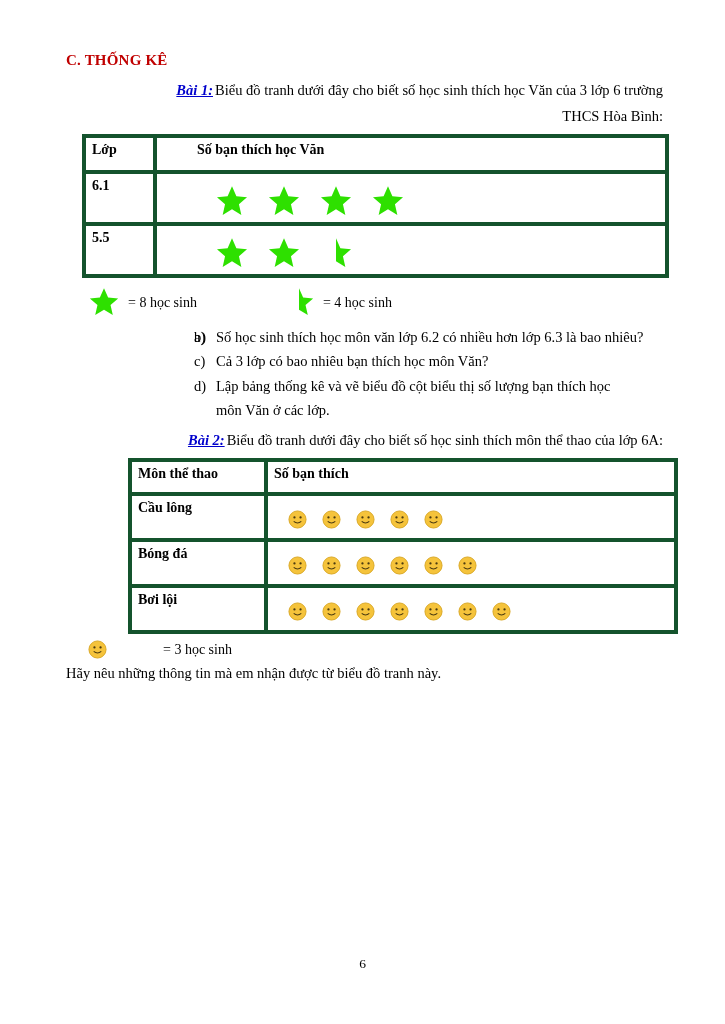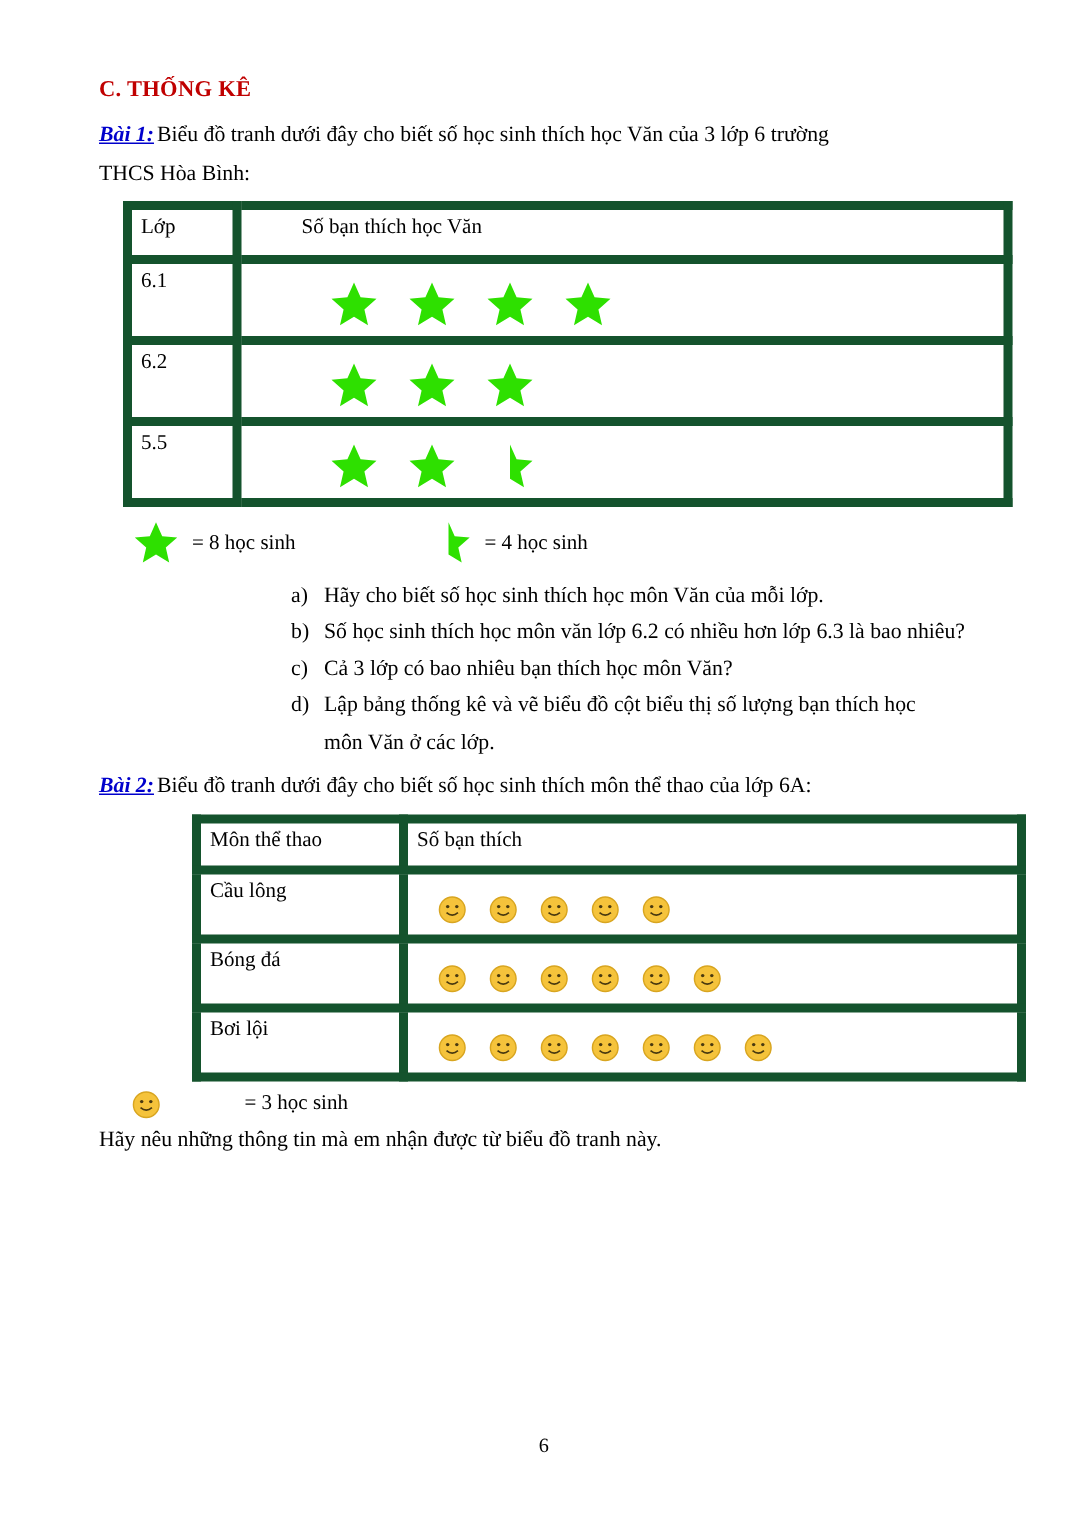--- a/index.html
+++ b/index.html
@@ -27,38 +27,39 @@
     font-weight: bold;
     font-size: 15px;
     color: #c00000;
     margin: 0 0 10px 0;
     letter-spacing: 0.2px;
   }
   .para {
     font-size: 14.5px;
     line-height: 1.55;
     margin: 0 0 4px 0;
-    text-align: left;
+    text-align: right;
   }
   .bai-label {
     font-weight: bold;
     font-style: italic;
     color: #0000cc;
     text-decoration: underline;
     margin-right: 2px;
   }
   table.chart-table {
     border-collapse: collapse;
     table-layout: fixed;
     font-size: 14px;
   }
   table.chart-table td {
-    border: 6px solid #14532d;
+    border: 4px solid #14532d;
     vertical-align: top;
     padding: 4px 6px;
+    font-weight: bold;
   }
   
   #table1 {
     width: 519px;
     margin: 6px 0 0 16px;
   }
   #table1 td.c1 { width: 55px; }
   #table1 td.c2 { width: 462px; padding-left: 40px; }
   .row-head { height: 36px; }
   .row-body { height: 52px; }
@@ -174,42 +175,20 @@
     </tr>
     <tr class="row-body">
       <td class="c1">6.1</td>
       <td class="c2">
         <div class="icon-row">
           <span class="star">
             <svg class="star-svg" width="34" height="34" viewBox="0 0 24 24">
                   <polygon points="12,1.6 15.1,8.6 22.6,9.3 16.9,14.3 18.6,21.8 12,17.8 5.4,21.8 7.1,14.3 1.4,9.3 8.9,8.6" fill="#2ee000"></polygon>
                 </svg>
           </span>
-          <span class="star">
-            <svg class="star-svg" width="34" height="34" viewBox="0 0 24 24">
-                  <polygon points="12,1.6 15.1,8.6 22.6,9.3 16.9,14.3 18.6,21.8 12,17.8 5.4,21.8 7.1,14.3 1.4,9.3 8.9,8.6" fill="#2ee000"></polygon>
-                </svg>
-          </span>
-          <span class="star">
-            <svg class="star-svg" width="34" height="34" viewBox="0 0 24 24">
-                  <polygon points="12,1.6 15.1,8.6 22.6,9.3 16.9,14.3 18.6,21.8 12,17.8 5.4,21.8 7.1,14.3 1.4,9.3 8.9,8.6" fill="#2ee000"></polygon>
-                </svg>
-          </span>
-          <span class="star">
-            <svg class="star-svg" width="34" height="34" viewBox="0 0 24 24">
-                  <polygon points="12,1.6 15.1,8.6 22.6,9.3 16.9,14.3 18.6,21.8 12,17.8 5.4,21.8 7.1,14.3 1.4,9.3 8.9,8.6" fill="#2ee000"></polygon>
-                </svg>
-          </span>
-        </div>
-      </td>
-    </tr>
-    <tr class="row-body">
-      <td class="c1">6.2</td>
-      <td class="c2">
-        <div class="icon-row">
           <span class="star">
             <svg class="star-svg" width="34" height="34" viewBox="0 0 24 24">
                   <polygon points="12,1.6 15.1,8.6 22.6,9.3 16.9,14.3 18.6,21.8 12,17.8 5.4,21.8 7.1,14.3 1.4,9.3 8.9,8.6" fill="#2ee000"></polygon>
                 </svg>
           </span>
           <span class="star">
             <svg class="star-svg" width="34" height="34" viewBox="0 0 24 24">
                   <polygon points="12,1.6 15.1,8.6 22.6,9.3 16.9,14.3 18.6,21.8 12,17.8 5.4,21.8 7.1,14.3 1.4,9.3 8.9,8.6" fill="#2ee000"></polygon>
                 </svg>
           </span>
@@ -256,21 +235,21 @@
     <span class="gap"></span>
     <span class="star">
       <svg class="star-svg" width="32" height="32" viewBox="0 0 24 24">
           <polygon points="12,1.6 15.1,8.6 22.6,9.3 16.9,14.3 18.6,21.8 12,17.8" fill="#2ee000"></polygon>
         </svg>
     </span>
     <span class="legend-text">= 4 học sinh</span>
   </div>
 
   <ol class="qlist">
-    <li><span class="marker">a)</span><span>Hãy cho biết số học sinh thích học môn Văn của mỗi lớp.</span></li>
+    <li><span class="marker">a)</span></li>
     <li><span class="marker">b)</span><span>Số học sinh thích học môn văn lớp 6.2 có nhiều hơn lớp 6.3 là bao nhiêu?</span></li>
     <li><span class="marker">c)</span><span>Cả 3 lớp có bao nhiêu bạn thích học môn Văn?</span></li>
     <li><span class="marker">d)</span><span>Lập bảng thống kê và vẽ biểu đồ cột biểu thị số lượng bạn thích học</span></li>
   </ol>
   <div class="cont-line">môn Văn ở các lớp.</div>
 
   <p class="para" style="margin-top:6px;">
     <span class="bai-label">Bài 2:</span><span>Biểu đồ tranh dưới đây cho biết số học sinh thích môn thể thao của lớp 6A:</span>
   </p>
 

